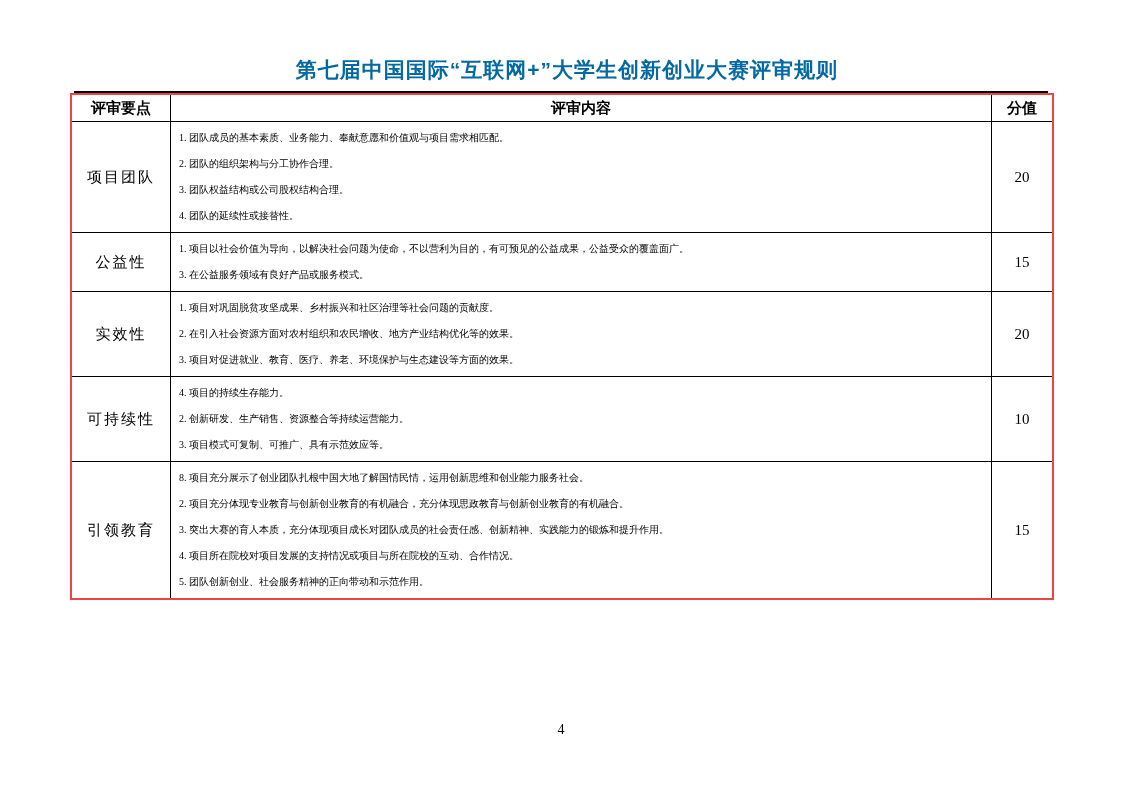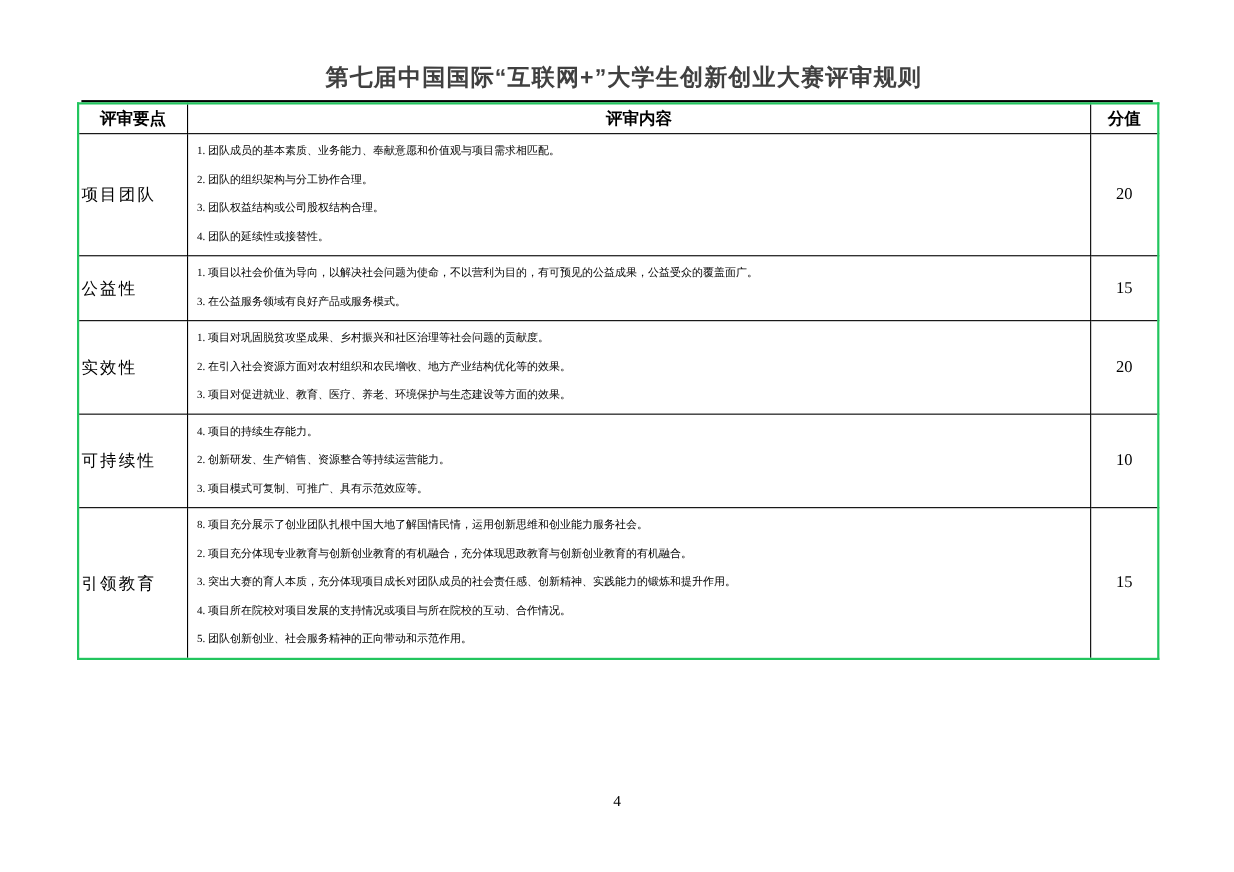--- a/index.html
+++ b/index.html
@@ -43,35 +43,36 @@
     width: 982px;
     border-collapse: collapse;
     table-layout: fixed;
   }
   table.criteria-table, 
   table.criteria-table th, 
   table.criteria-table td {
     border: 1px solid #000000;
   }
   table.criteria-table {
-    border: 2px solid #22c55e;
+    border: 2px solid #ef4444;
   }
   th.col-label   { width: 98px;  }
   th.col-content { width: 820px; }
   th.col-score   { width: 60px;  }
   table.criteria-table th {
     height: 26px;
     font-family: "Liberation Sans", sans-serif;
     font-weight: bold;
     font-size: 15px;
     text-align: center;
     vertical-align: middle;
     padding: 0;
   }
   td.label-cell {
+    text-align: center;
     vertical-align: middle;
     font-size: 15px;
     letter-spacing: 2px;
     padding: 2px;
   }
   td.content-cell {
     vertical-align: middle;
     padding: 3px 6px 3px 8px;
     font-size: 10px;
   }
@@ -93,21 +94,21 @@
     top: 722px;
     text-align: center;
     font-size: 14px;
   }
 </style>
 </head>
 <body>
 
 <div class="page">
 
-  <h1 class="doc-title" style="color: #404040; margin-left: 12px;">第七届中国国际“互联网+”大学生创新创业大赛评审规则</h1>
+  <h1 class="doc-title" style="color: #0369a1; margin-left: 12px;">第七届中国国际“互联网+”大学生创新创业大赛评审规则</h1>
 
   <hr class="title-rule">
 
 
   <table class="criteria-table">
     <thead>
       <tr>
         <th class="col-label">评审要点</th>
         <th class="col-content">评审内容</th>
         <th class="col-score">分值</th>

